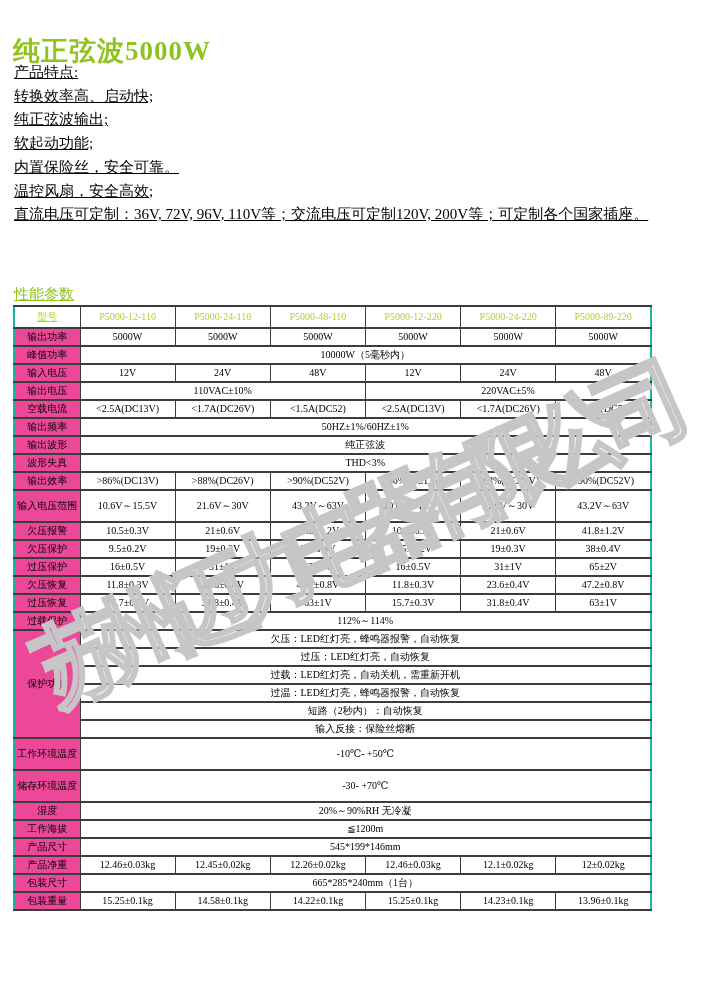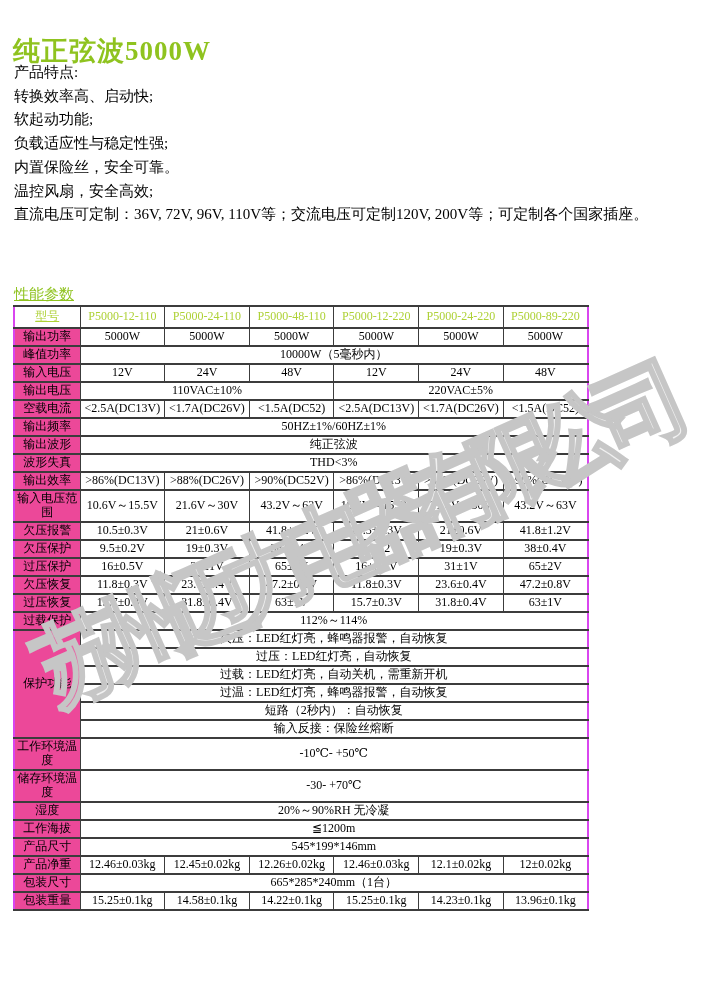--- a/index.html
+++ b/index.html
@@ -7,30 +7,30 @@
     width:720px;height:1000px;background:#ffffff;
     font-family:"Liberation Serif","DejaVu Serif",serif;
     color:#000;position:relative;overflow:hidden;
   }
   .page{position:absolute;inset:0;}
   .title{
     position:absolute;left:13px;top:33px;margin:0;
     font-size:27px;font-weight:bold;color:#8fc31f;letter-spacing:1px;
     font-family:"Liberation Serif","DejaVu Serif",serif;
   }
-  .features{position:absolute;left:14px;top:61px;font-size:15px;line-height:23.7px;}
+  .features{position:absolute;left:14px;top:61px;font-size:15px;line-height:23.7px;text-decoration:underline;}
   .features p{margin:0;white-space:nowrap;}
   .specs-heading{
     position:absolute;left:14px;top:285px;margin:0;
     font-size:15px;font-weight:normal;color:#8fc31f;text-decoration:underline;
   }
   table.specs{
-    position:absolute;left:13px;top:305px;width:576px;
+    position:absolute;left:13px;top:305px;width:639px;
     border-collapse:collapse;table-layout:fixed;
-    font-size:12px;border:2px solid #d946ef;
+    font-size:10px;border:2px solid #14b8a6;
   }
   table.specs td, table.specs th{
     border-left:1px solid #3c3c3c;border-right:1px solid #3c3c3c;
     border-top:2px solid #3c3c3c;border-bottom:2px solid #3c3c3c;
     text-align:center;vertical-align:middle;padding:0 1px;
     font-weight:normal;line-height:1.15;overflow:hidden;
   }
   table.specs col.lblcol{width:66px;}
   tr.std{height:18px;}
   tr.hdr{height:22px;}
@@ -51,22 +51,22 @@
 </head>
 <body>
 
 <div class="page">
 
   <h1 class="title">纯正弦波5000W</h1>
 
   <div class="features">
     <p>产品特点:</p>
     <p>转换效率高、启动快;</p>
+    <p>纯正弦波输出;</p>
     <p>软起动功能;</p>
-    <p>负载适应性与稳定性强;</p>
     <p>内置保险丝，安全可靠。</p>
     <p>温控风扇，安全高效;</p>
     <p>直流电压可定制：36V, 72V, 96V, 110V等；交流电压可定制120V, 200V等；可定制各个国家插座。</p>
   </div>
 
   <h2 class="specs-heading">性能参数</h2>
 
   <table class="specs">
     <colgroup>
       <col class="lblcol">

